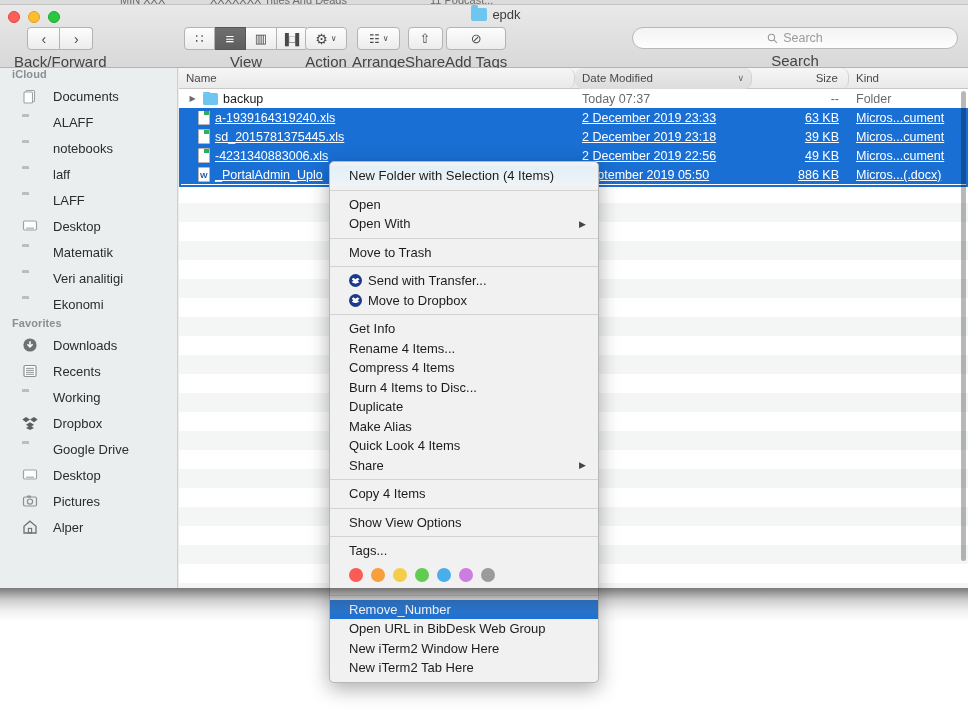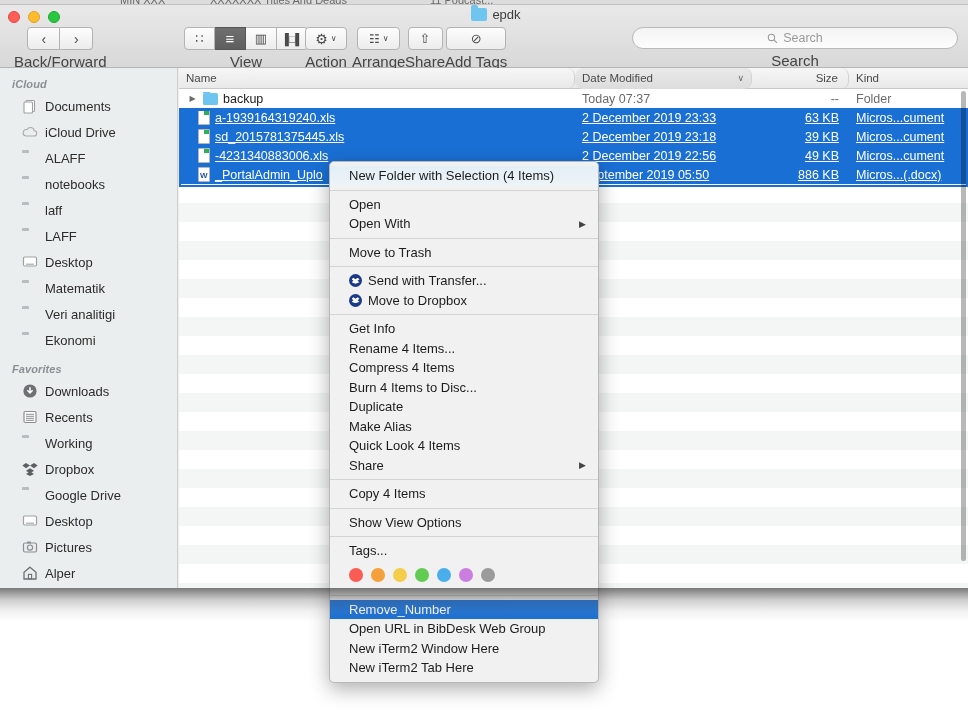--- a/index.html
+++ b/index.html
@@ -117,24 +117,24 @@
 
   
   #sidebar {
     position: absolute; left: 0; top: 68px; width: 178px; height: 520px;
     background: #ebeeee;
     border-right: 1px solid #cfcfcf;
     overflow: hidden;
   }
   .sb-header {
     font-size: 11px; color: #8b8f93; font-weight: bold;
-    padding: 10px 0 3px 12px; letter-spacing: 0.1px; font-style: italic;
+    padding: 0 0 3px 12px; letter-spacing: 0.1px;
   }
   .sb-item {
-    height: 26px; display: flex; align-items: center; gap: 7px;
+    height: 26px; display: flex; align-items: center; gap: 15px;
     padding-left: 22px; font-size: 13px; color: #2c2c2c;
   }
   .sb-ico { width: 16px; height: 16px; flex: 0 0 16px; position: relative; }
   .ic-folder {
     background: #b9bdbf; border-radius: 1.5px;
     width: 16px; height: 12px; margin-top: 2px;
     box-shadow: inset 0 0 0 1px #9ea2a4;
   }
   .ic-folder:before {
     content: ""; position: absolute; left: 0; top: 0px; width: 7px; height: 3px;
@@ -343,28 +343,20 @@
       <div class="sb-item">
         <span class="sb-ico">
           <svg width="16" height="16" viewBox="0 0 16 16">
             <rect x="4" y="2.5" width="8.5" height="11" rx="1" fill="#fff" stroke="#9ea2a4" stroke-width="1.1"></rect>
             <rect x="2" y="4" width="8.5" height="11" rx="1" fill="#fff" stroke="#9ea2a4" stroke-width="1.1"></rect>
           </svg>
         </span>
         <span>Documents</span>
       </div>
 
-      <div class="sb-item">
-        <span class="sb-ico">
-          <svg width="16" height="16" viewBox="0 0 18 14">
-            <path d="M4.2 11.5h9.3a3 3 0 0 0 .2-6 4.2 4.2 0 0 0-7.9-1.2A3.1 3.1 0 0 0 4.2 11.5z" fill="none" stroke="#a7abad" stroke-width="1.2"></path>
-          </svg>
-        </span>
-        <span>iCloud Drive</span>
-      </div>
 
       <div class="sb-item">
         <span class="sb-ico"><span class="ic-folder"></span></span>
         <span>ALAFF</span>
       </div>
       <div class="sb-item">
         <span class="sb-ico"><span class="ic-folder"></span></span>
         <span>notebooks</span>
       </div>
       <div class="sb-item">

